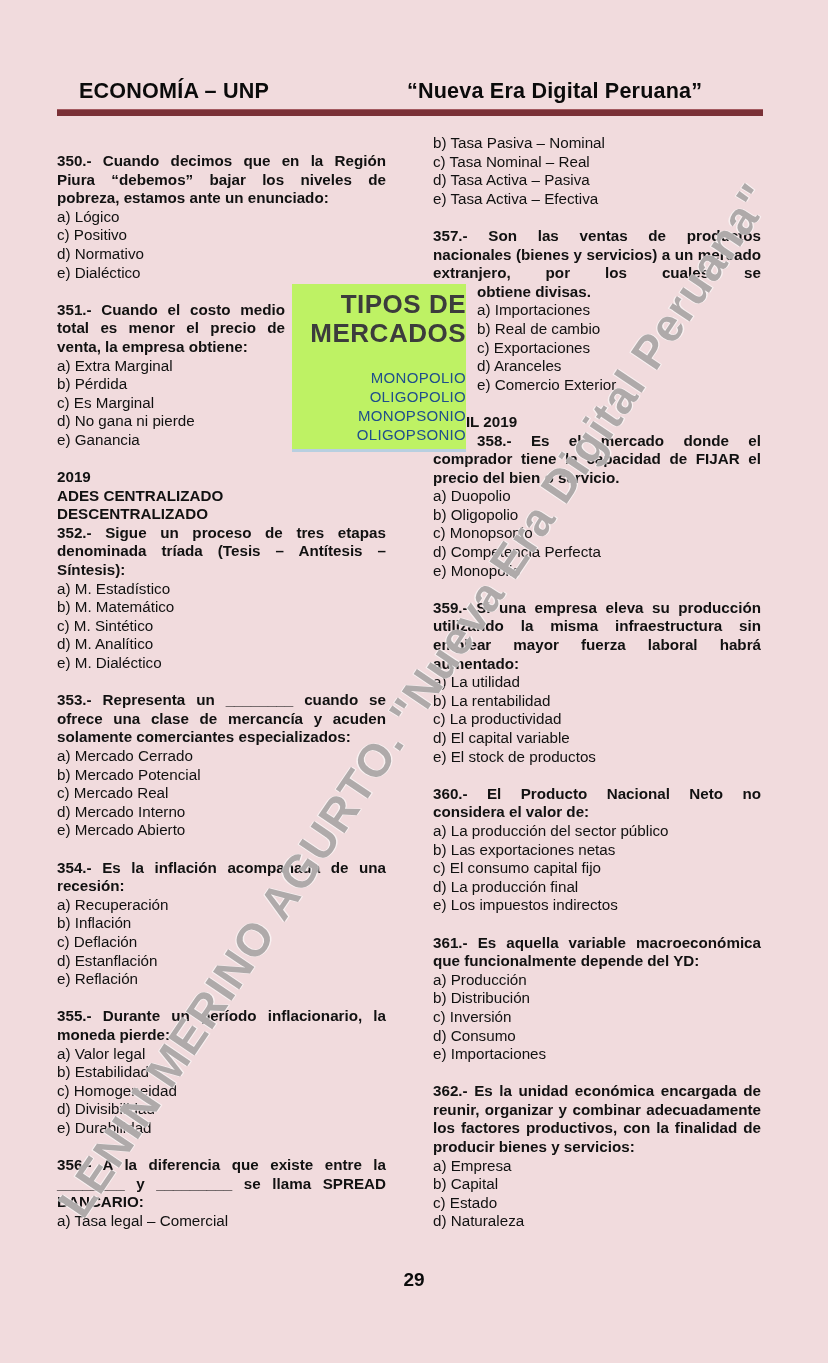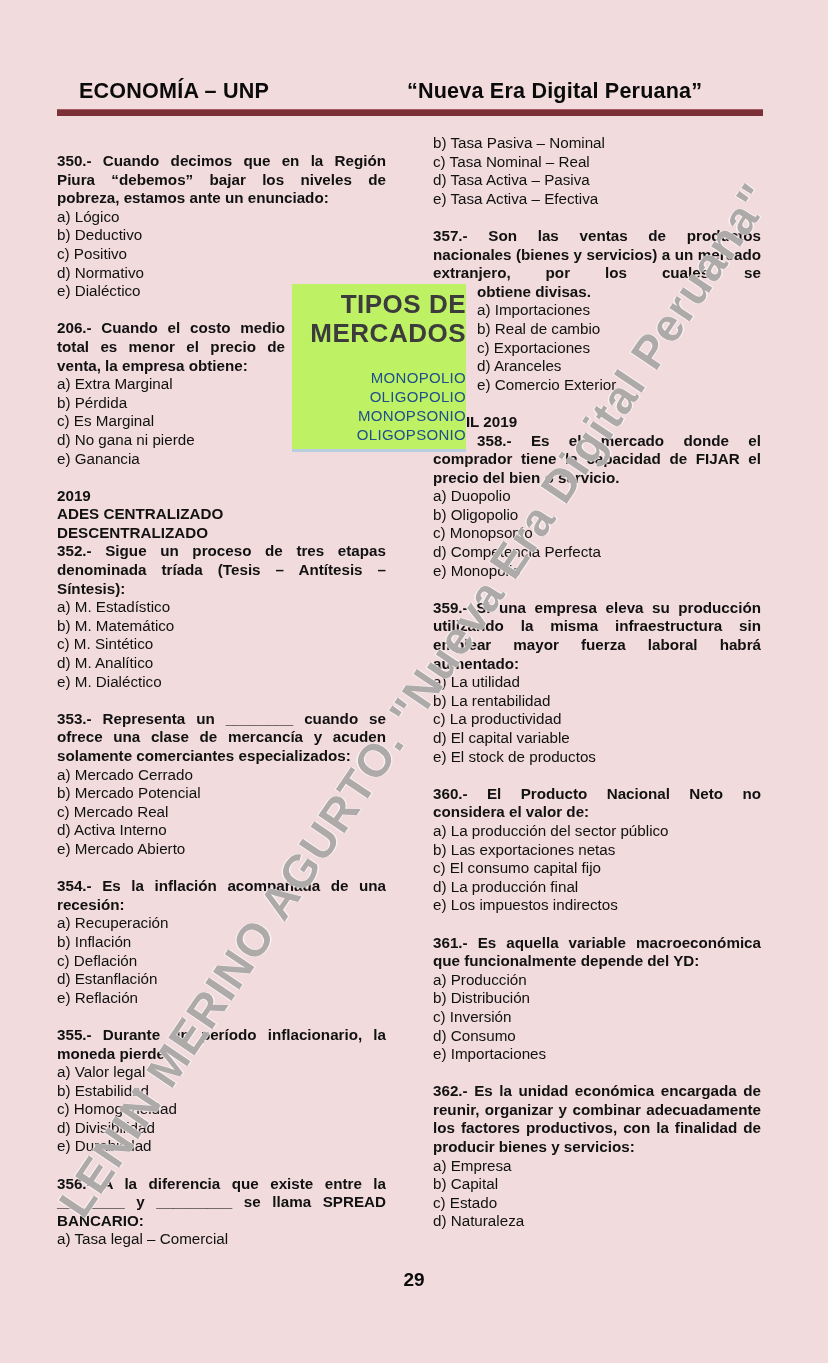--- a/index.html
+++ b/index.html
@@ -72,28 +72,27 @@
 <div class="header">
   <div class="h-left">ECONOMÍA – UNP</div>
   <div class="h-right">“Nueva Era Digital Peruana”</div>
 </div>
 <div class="rule"></div>
 
 <div class="col left">
   <div>
     <div class="q">350.- Cuando decimos que en la Región Piura “debemos” bajar los niveles de pobreza, estamos ante un enunciado:</div>
     <div class="opt">a) Lógico</div>
-    <div class="opt">b) Deductivo</div>
     <div class="opt">c) Positivo</div>
     <div class="opt">d) Normativo</div>
     <div class="opt">e) Dialéctico</div>
   </div>
   <div class="gap"></div>
   <div style="width:228px;">
-    <div class="q just-all">206.- Cuando el costo medio</div>
+    <div class="q just-all">351.- Cuando el costo medio</div>
     <div class="q just-all">total es menor el precio de</div>
     <div class="q">venta, la empresa obtiene:</div>
     <div class="opt">a) Extra Marginal</div>
     <div class="opt">b) Pérdida</div>
     <div class="opt">c) Es Marginal</div>
     <div class="opt">d) No gana ni pierde</div>
     <div class="opt">e) Ganancia</div>
   </div>
   <div class="gap"></div>
   <div>
@@ -108,21 +107,21 @@
     <div class="opt">c) M. Sintético</div>
     <div class="opt">d) M. Analítico</div>
     <div class="opt">e) M. Dialéctico</div>
   </div>
   <div class="gap"></div>
   <div>
     <div class="q">353.- Representa un ________ cuando se ofrece una clase de mercancía y acuden solamente comerciantes especializados:</div>
     <div class="opt">a) Mercado Cerrado</div>
     <div class="opt">b) Mercado Potencial</div>
     <div class="opt">c) Mercado Real</div>
-    <div class="opt">d) Activa Interno</div>
+    <div class="opt">d) Mercado Interno</div>
     <div class="opt">e) Mercado Abierto</div>
   </div>
   <div class="gap"></div>
   <div>
     <div class="q">354.- Es la inflación acompañada de una recesión:</div>
     <div class="opt">a) Recuperación</div>
     <div class="opt">b) Inflación</div>
     <div class="opt">c) Deflación</div>
     <div class="opt">d) Estanflación</div>
     <div class="opt">e) Reflación</div>

